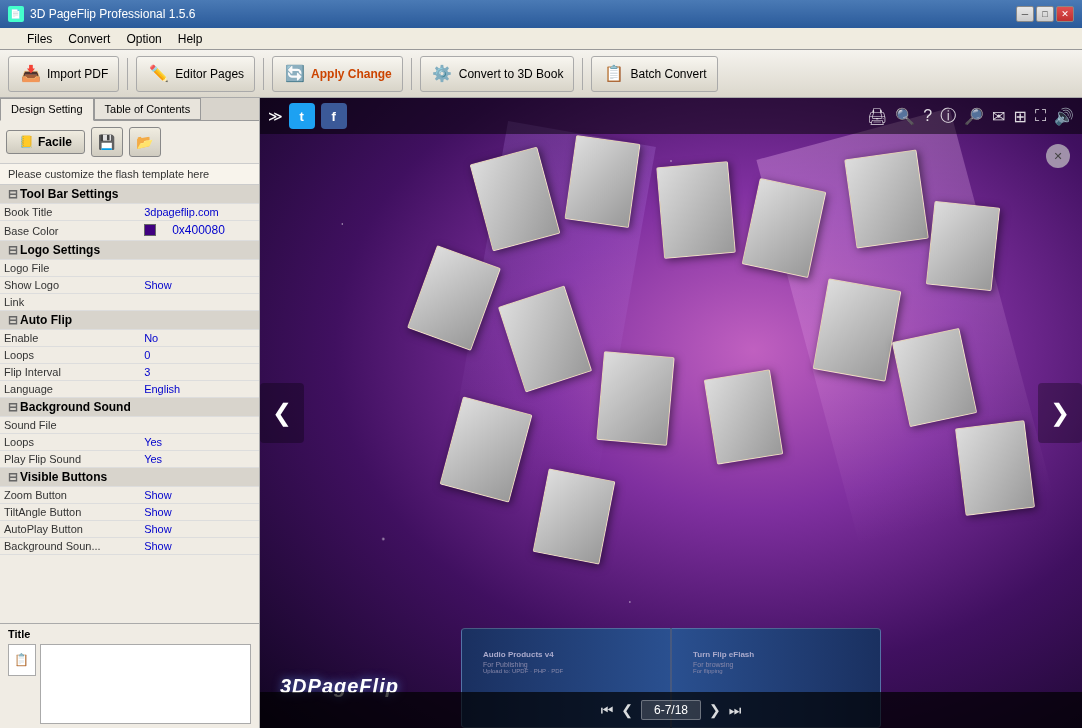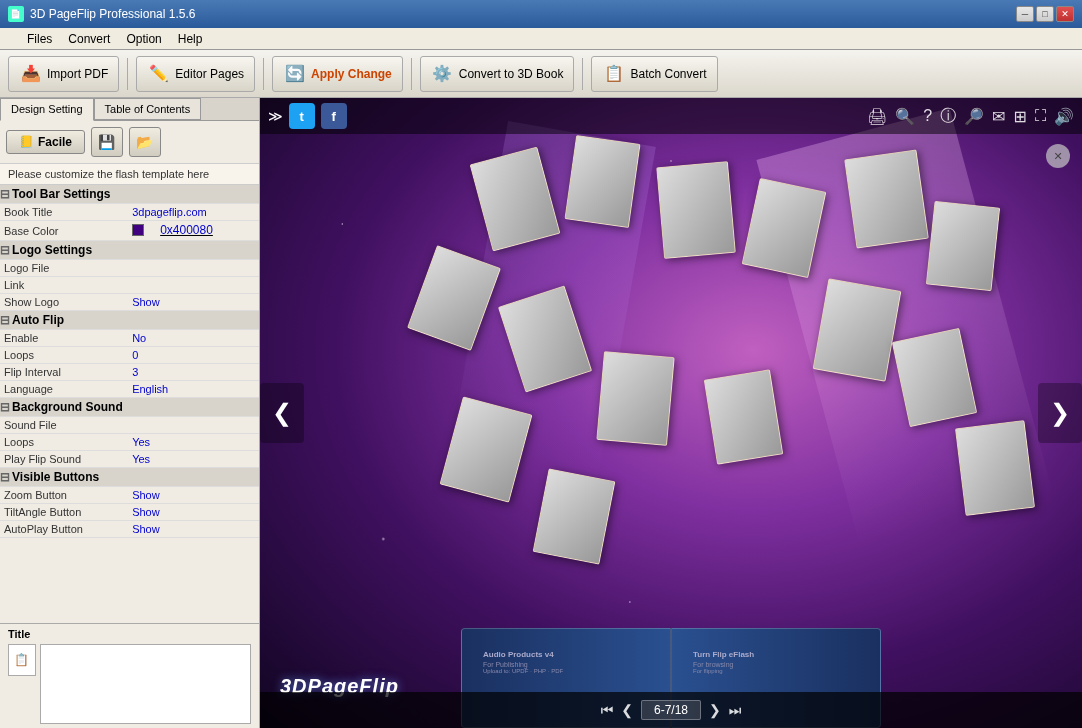--- a/index.html
+++ b/index.html
@@ -135,24 +135,24 @@
 
     
     .settings-scroll {
       overflow-y: auto;
       flex: 1;
     }
     .settings-table { width: 100%; border-collapse: collapse; }
     .settings-table tr { border-bottom: 1px solid #ddd; }
     .settings-table td { padding: 2px 4px; font-size: 11px; }
     .group-row { background: #d8d4cc; font-weight: bold; }
-    .group-row td { padding: 2px 0; }
+    .group-row td { padding: 2px 8px; }
     .group-minus { color: #666; margin-right: 2px; }
     .value-cell { color: #0000cc; }
-    .value-color { display: inline-flex; align-items: center; gap: 16px; text-decoration: underline; }
+    .value-color { display: inline-flex; align-items: center; gap: 16px; }
     .color-swatch { width: 12px; height: 12px; display: inline-block; border: 1px solid #666; }
 
     
     .title-section {
       border-top: 1px solid #aaa;
       padding: 4px 8px;
     }
     .title-section-label { font-weight: bold; font-size: 11px; margin-bottom: 4px; }
     .title-section-content { display: flex; gap: 4px; }
     .title-icon { width: 32px; height: 32px; background: white; border: 1px solid #aaa; display: flex; align-items: center; justify-content: center; }
@@ -467,27 +467,27 @@
           </tr>
 
           <tr class="group-row">
             <td colspan="2"><span class="group-minus">⊟</span><span>Logo Settings</span></td>
           </tr>
           <tr>
             <td class="label-cell-sub">Logo File</td>
             <td></td>
           </tr>
           <tr>
+            <td class="label-cell-sub">Show Logo</td>
+            <td class="value-cell">Show</td>
+          </tr>
+          <tr>
             <td class="label-cell-sub">Link</td>
             <td></td>
           </tr>
-          <tr>
-            <td class="label-cell-sub">Show Logo</td>
-            <td class="value-cell">Show</td>
-          </tr>
 
           <tr class="group-row">
             <td colspan="2"><span class="group-minus">⊟</span><span>Auto Flip</span></td>
           </tr>
           <tr>
             <td class="label-cell-sub">Enable</td>
             <td class="value-cell">No</td>
           </tr>
           <tr>
             <td class="label-cell-sub">Loops</td>
@@ -524,20 +524,24 @@
           <tr>
             <td class="label-cell-sub">Zoom Button</td>
             <td class="value-cell">Show</td>
           </tr>
           <tr>
             <td class="label-cell-sub">TiltAngle Button</td>
             <td class="value-cell">Show</td>
           </tr>
           <tr>
             <td class="label-cell-sub">AutoPlay Button</td>
+            <td class="value-cell">Show</td>
+          </tr>
+          <tr>
+            <td class="label-cell-sub">Background Soun...</td>
             <td class="value-cell">Show</td>
           </tr>
         </tbody>
       </table>
     </div>
 
     <div class="title-section">
       <div class="title-section-label">Title</div>
       <div class="title-section-content">
         <div class="title-icon">

